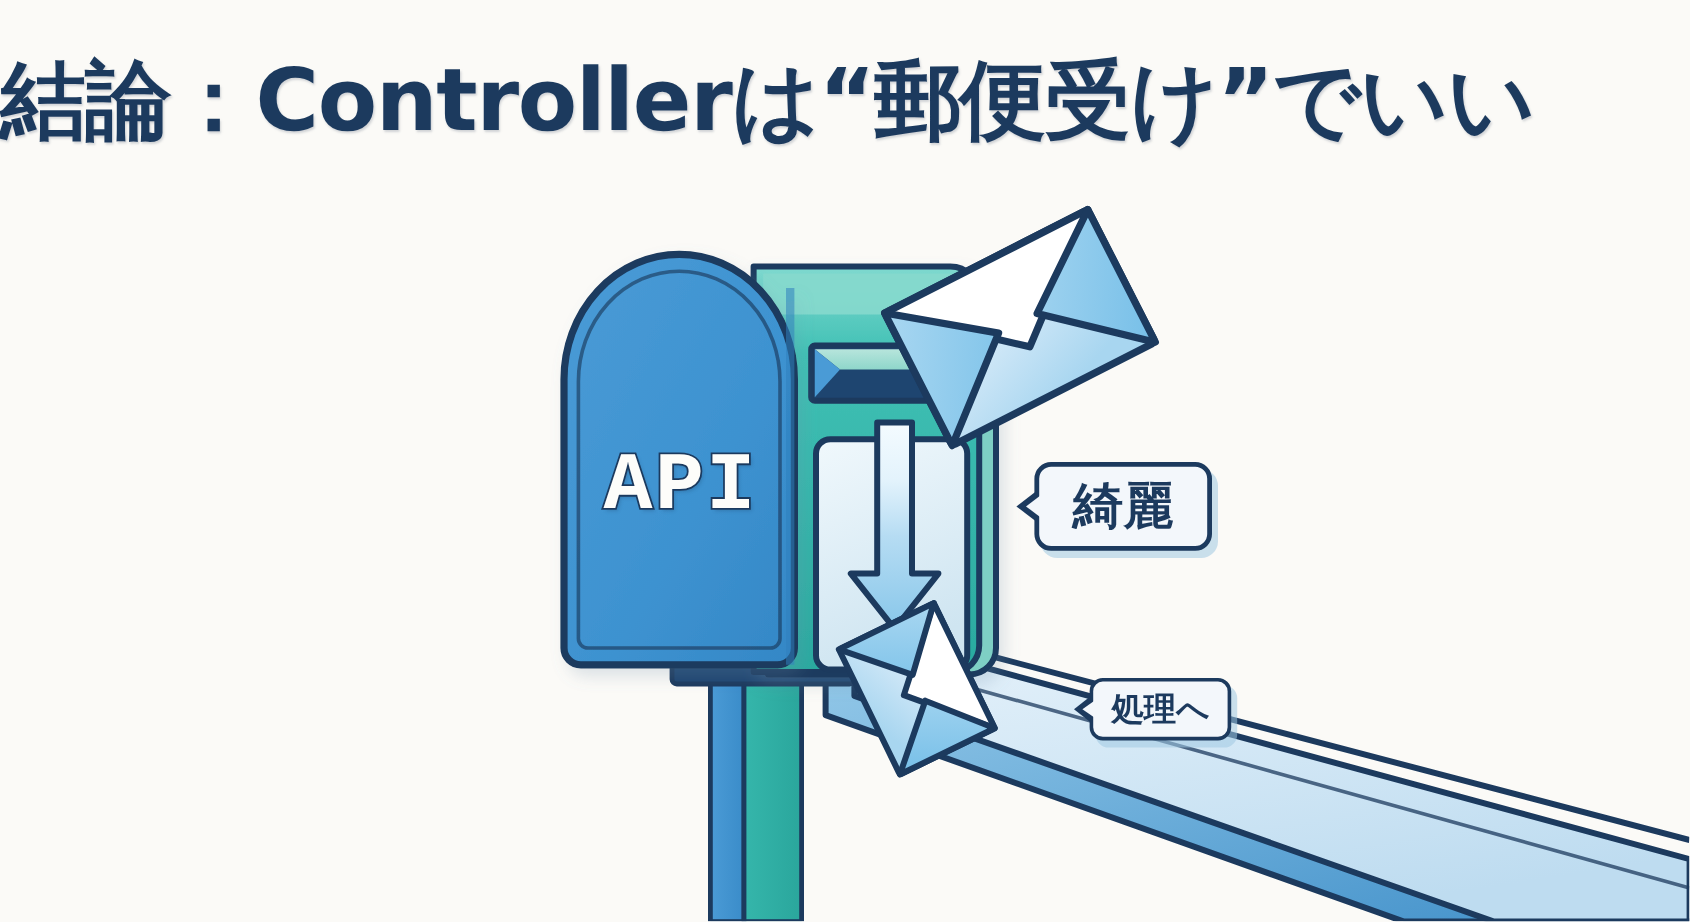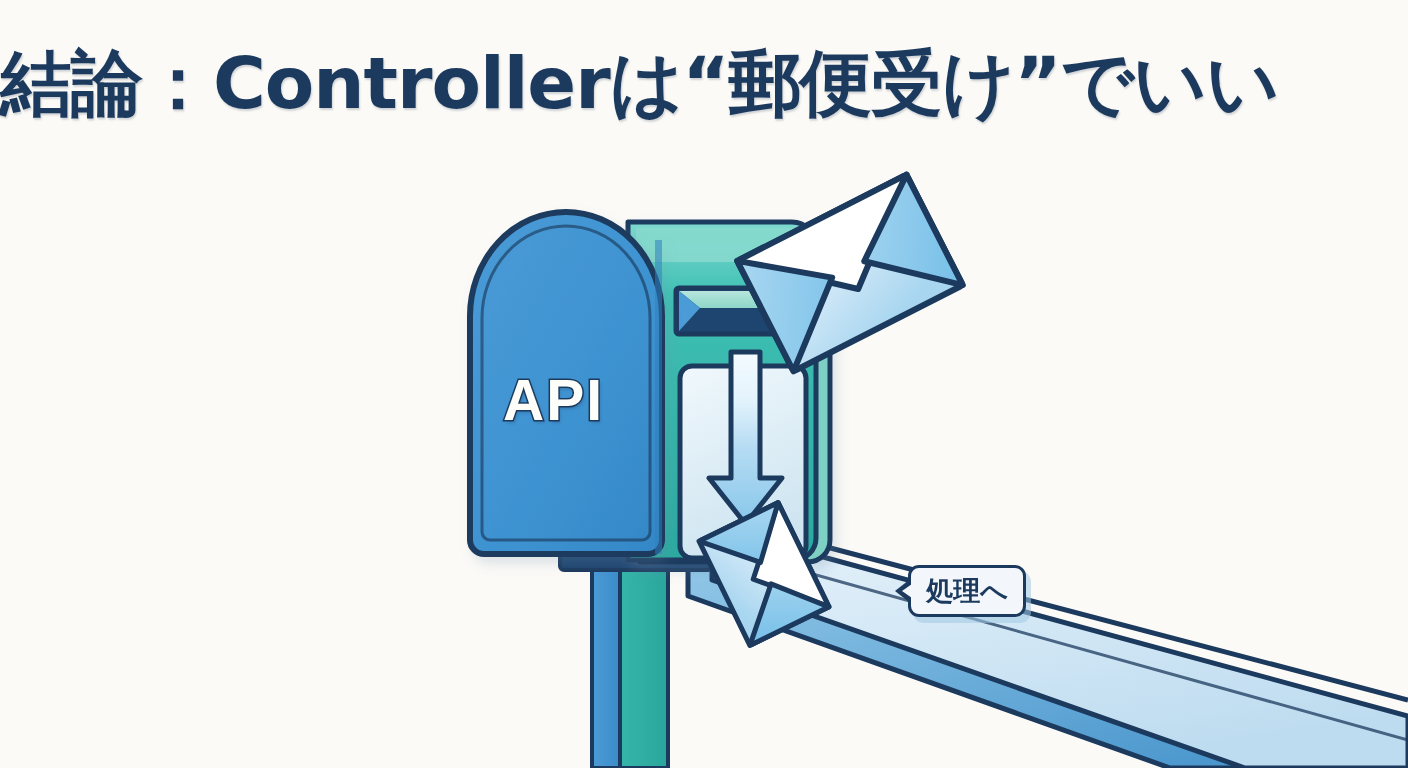--- a/index.html
+++ b/index.html
@@ -111,22 +111,22 @@
     left: -9px;
     border-top-width: 7px;
     border-bottom-width: 7px;
     border-right-width: 10px;
   }
   
   #api-label {
     position: absolute;
     left: 503px;
     top: 367px;
-    font-family: Liberation Sans, sans-serif;
-    font-size: 57px;
+    font-family: Liberation Mono, monospace;
+    font-size: 68px;
     font-weight: bold;
     letter-spacing: 2px;
     color: #fdfdfa;
     -webkit-text-stroke: 3px #1c3a5e;
     paint-order: stroke fill;
     text-shadow: 2px 3px 3px rgba(28,58,94,0.25);
     pointer-events: none;
   }
 </style>
 </head>
@@ -253,18 +253,21 @@
     <g transform="translate(764 574) rotate(64)">
       <rect x="-58" y="-44" width="116" height="88" rx="2" fill="url(#gEnvA)" stroke="#1c3a5e" stroke-width="5" stroke-linejoin="round"></rect>
       <path d="M -58 -44 L 0 12 L 58 -44 Z" fill="#ffffff" stroke="#1c3a5e" stroke-width="5" stroke-linejoin="round"></path>
       <path d="M -58 44 L -12 -2 L -58 -44 Z" fill="url(#gEnvFlap)" stroke="#1c3a5e" stroke-width="5" stroke-linejoin="round"></path>
       <path d="M 58 44 L 12 -2 L 58 -44 Z" fill="url(#gEnvFlap)" stroke="#1c3a5e" stroke-width="5" stroke-linejoin="round"></path>
     </g>
   </svg>
 
   <div id="api-label">API</div>
 
+  <div class="callout" id="callout-clean">
+    <span>綺麗</span>
+  </div>
 
   <div class="callout" id="callout-process">
     <span>処理へ</span>
   </div>
 
 </div>
 
 </body></html>

